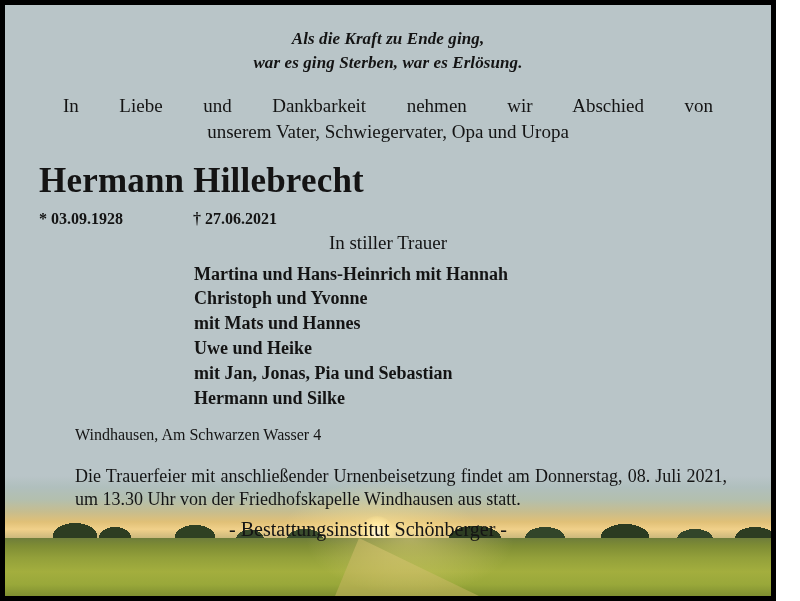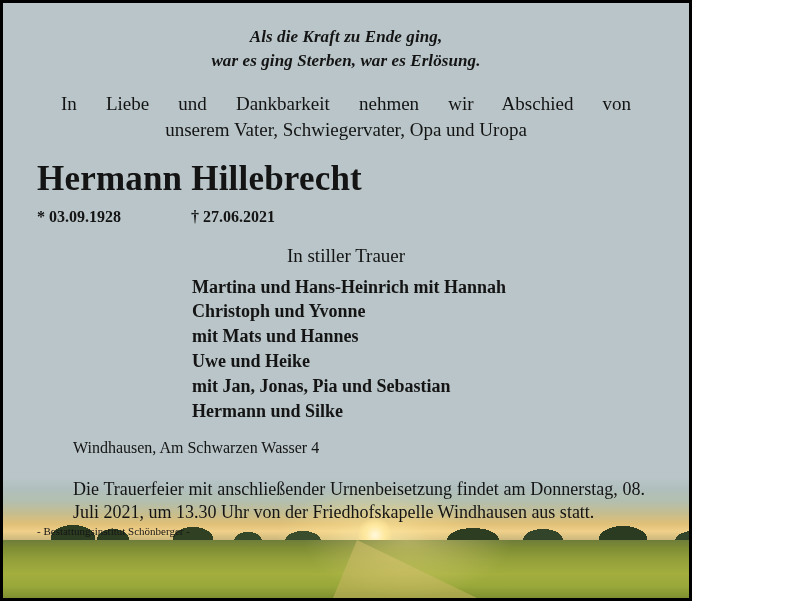--- a/index.html
+++ b/index.html
@@ -7,24 +7,24 @@
     padding: 0;
   }
   body {
     width: 800px;
     height: 601px;
     background: #ffffff;
     font-family: "Liberation Serif", serif;
   }
   .notice {
     position: relative;
-    width: 692px;
+    width: 776px;
     height: 601px;
     box-sizing: border-box;
-    border: 3px solid #000000;
+    border: 5px solid #000000;
     background: #b9c5c8;
     overflow: hidden;
   }
   
   .photo {
     position: absolute;
     left: 0;
     right: 0;
     bottom: 0;
     height: 120px;
@@ -143,21 +143,21 @@
     letter-spacing: .2px;
   }
   .dates {
     margin-top: 9px;
     text-align: left;
     font-size: 16px;
     font-weight: bold;
   }
   .dates .birth { margin-right: 66px; }
   .mourning {
-    margin-top: 19px;
+    margin-top: 4px;
     text-align: center;
     font-size: 19px;
   }
   .family {
     margin-top: 8px;
     padding-left: 155px;
     font-size: 18px;
     font-weight: bold;
     line-height: 1.38;
   }
@@ -168,21 +168,23 @@
   }
   .details {
     margin-top: 21px;
     font-size: 18px;
     line-height: 1.33;
     padding-left: 36px;
     padding-right: 10px;
     text-align: justify;
   }
   .institute {
-    font-size: 11px;
+    margin-top: 6px;
+    text-align: center;
+    font-size: 20px;
     padding-right: 40px;
   }
 </style>
 </head>
 <body>
 
 <div class="notice">
 
   <div class="photo">
     <div class="sky"></div>

